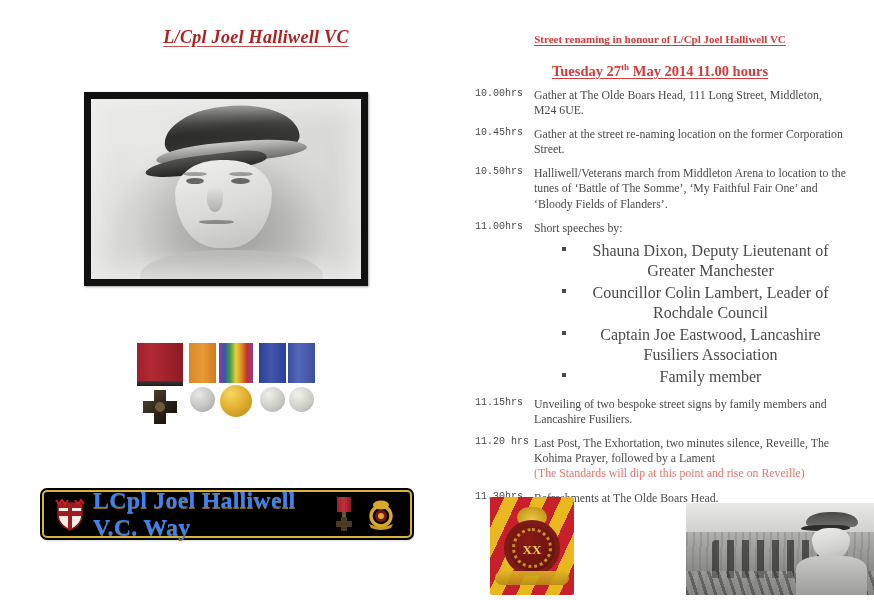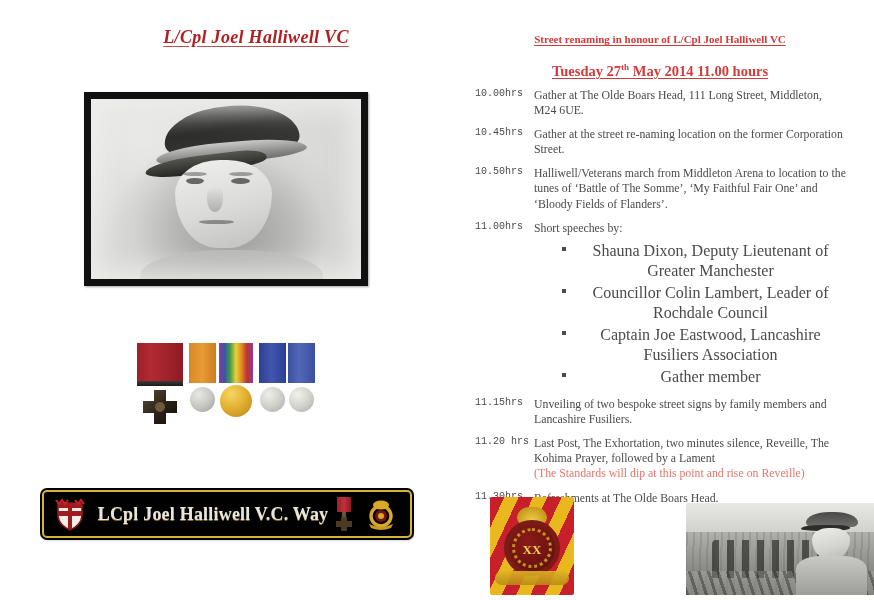--- a/index.html
+++ b/index.html
@@ -269,25 +269,25 @@
   }
   #sign-crest {
     width: 34px;
     height: 34px;
     margin-left: 9px;
     flex: 0 0 auto;
     position: relative;
   }
   #street-sign-label {
     flex: 1 1 auto;
-    text-align: center;
-    color: #e5e5e5;
+    text-align: left;
+    color: #3b82f6;
     font-family: "Liberation Serif", serif;
     font-weight: bold;
-    font-size: 18px;
+    font-size: 24px;
     letter-spacing: 0.2px;
     text-shadow: 0 1px 0 #8a6a10;
     padding-left: 6px;
   }
   #sign-vc-medal {
     width: 22px;
     height: 36px;
     flex: 0 0 auto;
     position: relative;
     margin-right: 10px;
@@ -638,21 +638,21 @@
     </div>
 
     <div class="sched-row">
       <div class="sched-time">11.00hrs</div>
       <div class="sched-desc">
         <span>Short speeches by:</span>
         <ul class="speech-list">
           <li>Shauna Dixon, Deputy Lieutenant of Greater Manchester</li>
           <li>Councillor Colin Lambert, Leader of Rochdale Council</li>
           <li>Captain Joe Eastwood, Lancashire Fusiliers Association</li>
-          <li>Gather member</li>
+          <li>Family member</li>
         </ul>
       </div>
     </div>
 
     <div class="sched-row">
       <div class="sched-time">11.15hrs</div>
       <div class="sched-desc">Unveiling of two bespoke street signs by family members and Lancashire Fusiliers.</div>
     </div>
 
     <div class="sched-row">

